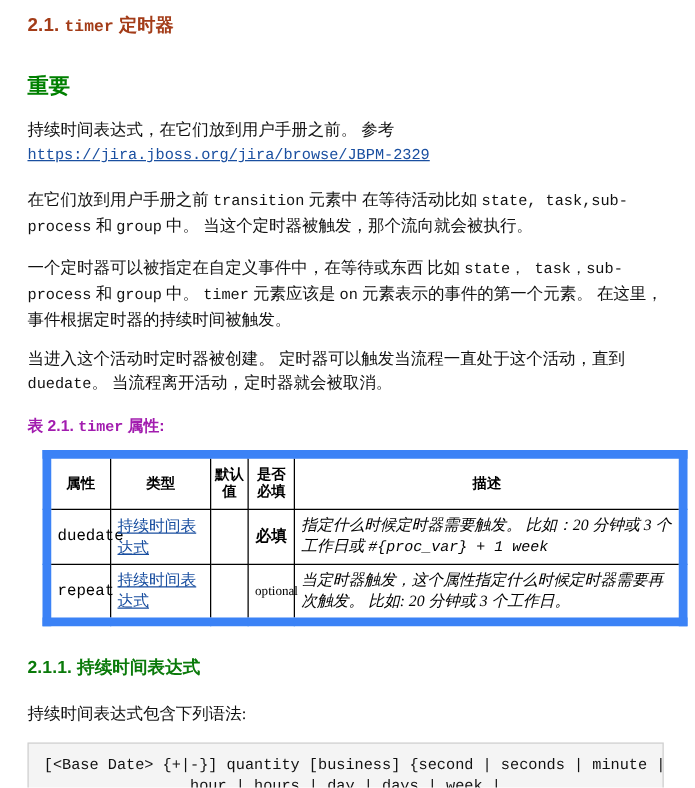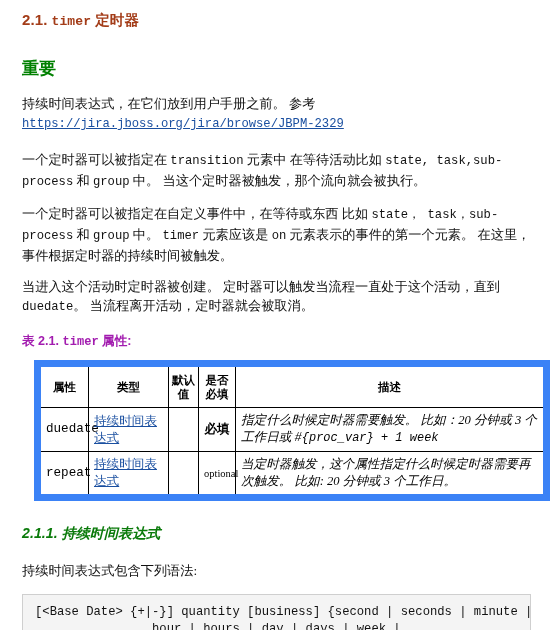--- a/index.html
+++ b/index.html
@@ -45,21 +45,20 @@
     margin: 27px 0 0 0;
   }
 
   h3.subsect-title {
     font-family: "Liberation Sans", sans-serif;
     font-size: 14px;
     font-weight: bold;
     color: #0a7a0a;
     margin: 0;
     letter-spacing: 0.1px;
-    font-style: italic;
   }
 
   
   p.body {
     font-size: 13.2px;
     line-height: 19px;
     margin: 0;
     text-align: left;
     color: #111;
   }
@@ -160,21 +159,21 @@
 
   <div class="sp-14"></div>
 
   <p class="body">
     <span>持续时间表达式，在它们放到用户手册之前。 参考</span><br>
     <a class="link mono" href="#">https://jira.jboss.org/jira/browse/JBPM-2329</a>
   </p>
 
   <div class="sp-16"></div>
 
-  <p class="body" id="p0"><span>一个定时器可以被指定在 </span><span class="mono">transition</span><span> 元素中 在等待活动比如 </span><span class="mono">state, task,sub-process</span><span> 和 </span><span class="mono">group</span><span> 中。 当这个定时器被触发，那个流向就会被执行。</span></p>
+  <p class="body" id="p0"><span>在它们放到用户手册之前 </span><span class="mono">transition</span><span> 元素中 在等待活动比如 </span><span class="mono">state, task,sub-process</span><span> 和 </span><span class="mono">group</span><span> 中。 当这个定时器被触发，那个流向就会被执行。</span></p>
   <div class="sp-12"></div>
   <p class="body" id="p1"><span>一个定时器可以被指定在自定义事件中，在等待或东西 比如 </span><span class="mono">state， task，sub-process</span><span> 和 </span><span class="mono">group</span><span> 中。 </span><span class="mono">timer</span><span> 元素应该是 </span><span class="mono">on</span><span> 元素表示的事件的第一个元素。 在这里，事件根据定时器的持续时间被触发。</span></p>
   <div class="sp-12"></div>
   <p class="body" id="p2"><span>当进入这个活动时定时器被创建。 定时器可以触发当流程一直处于这个活动，直到 </span><span class="mono">duedate</span><span>。 当流程离开活动，定时器就会被取消。</span></p>
 
   <div class="sp-16"></div>
 
   <p class="table-caption">
     <span>表 2.1. </span><span class="mono">timer</span><span> 属性:</span>
   </p>

